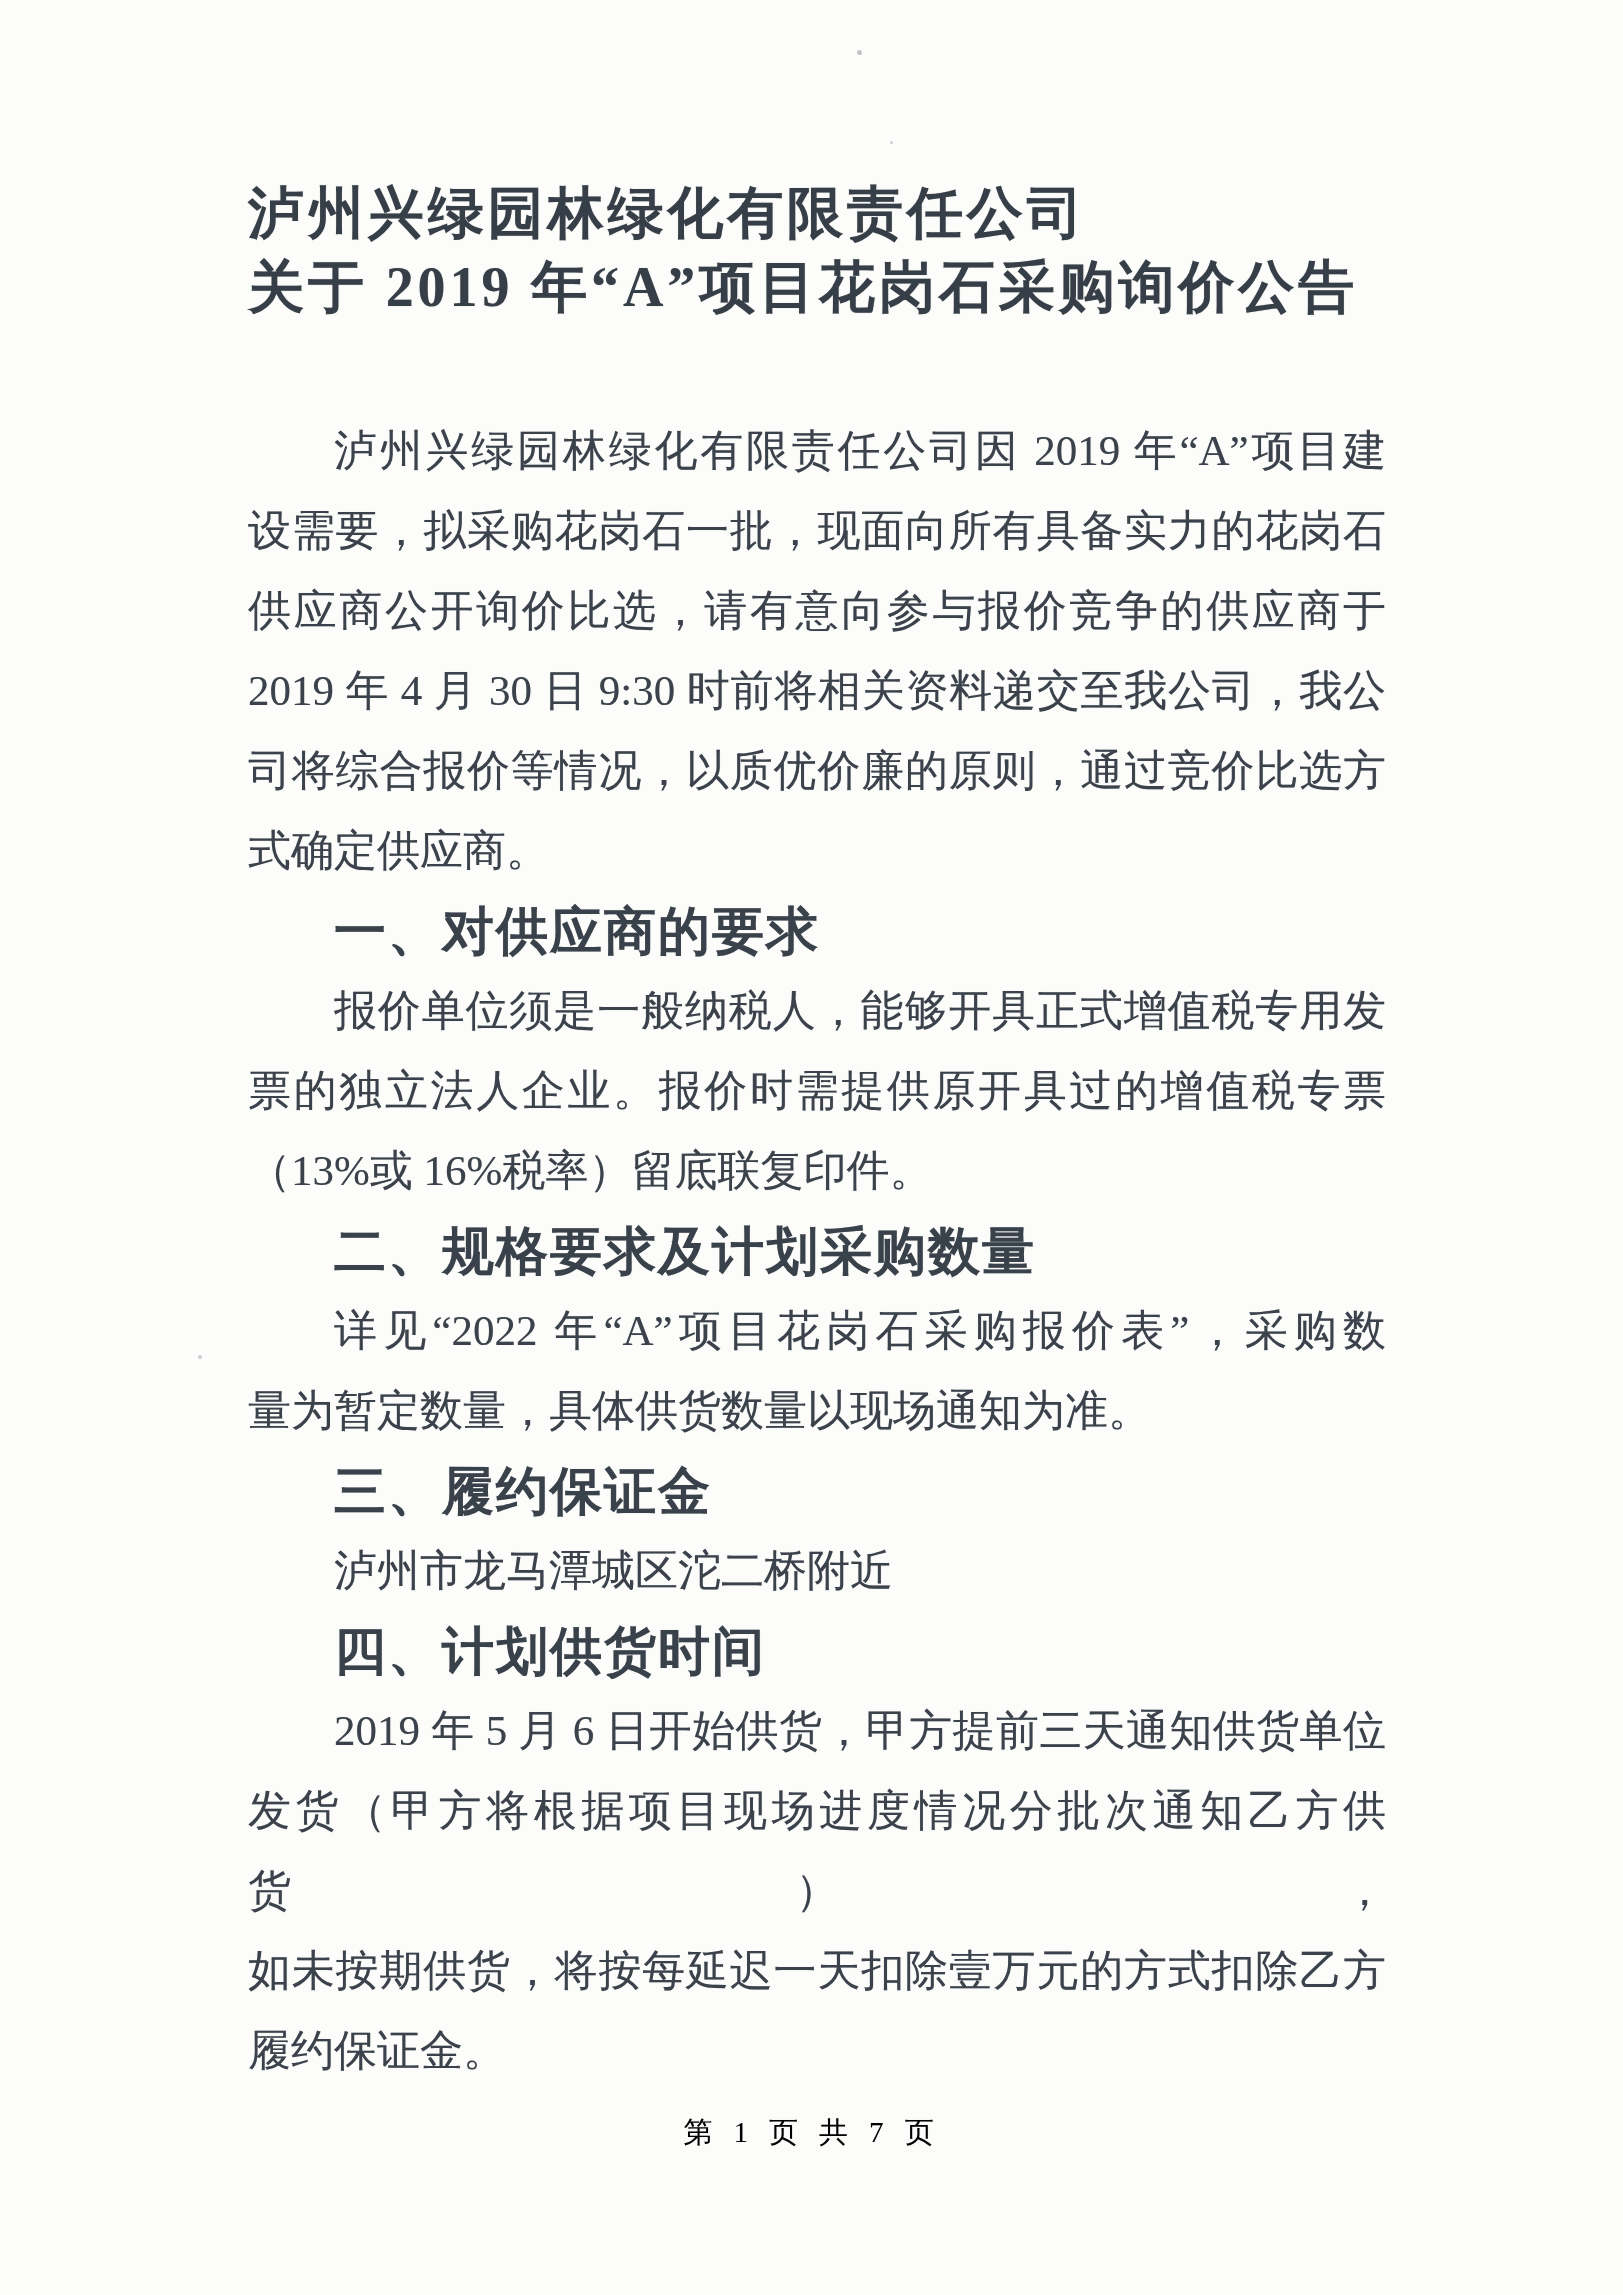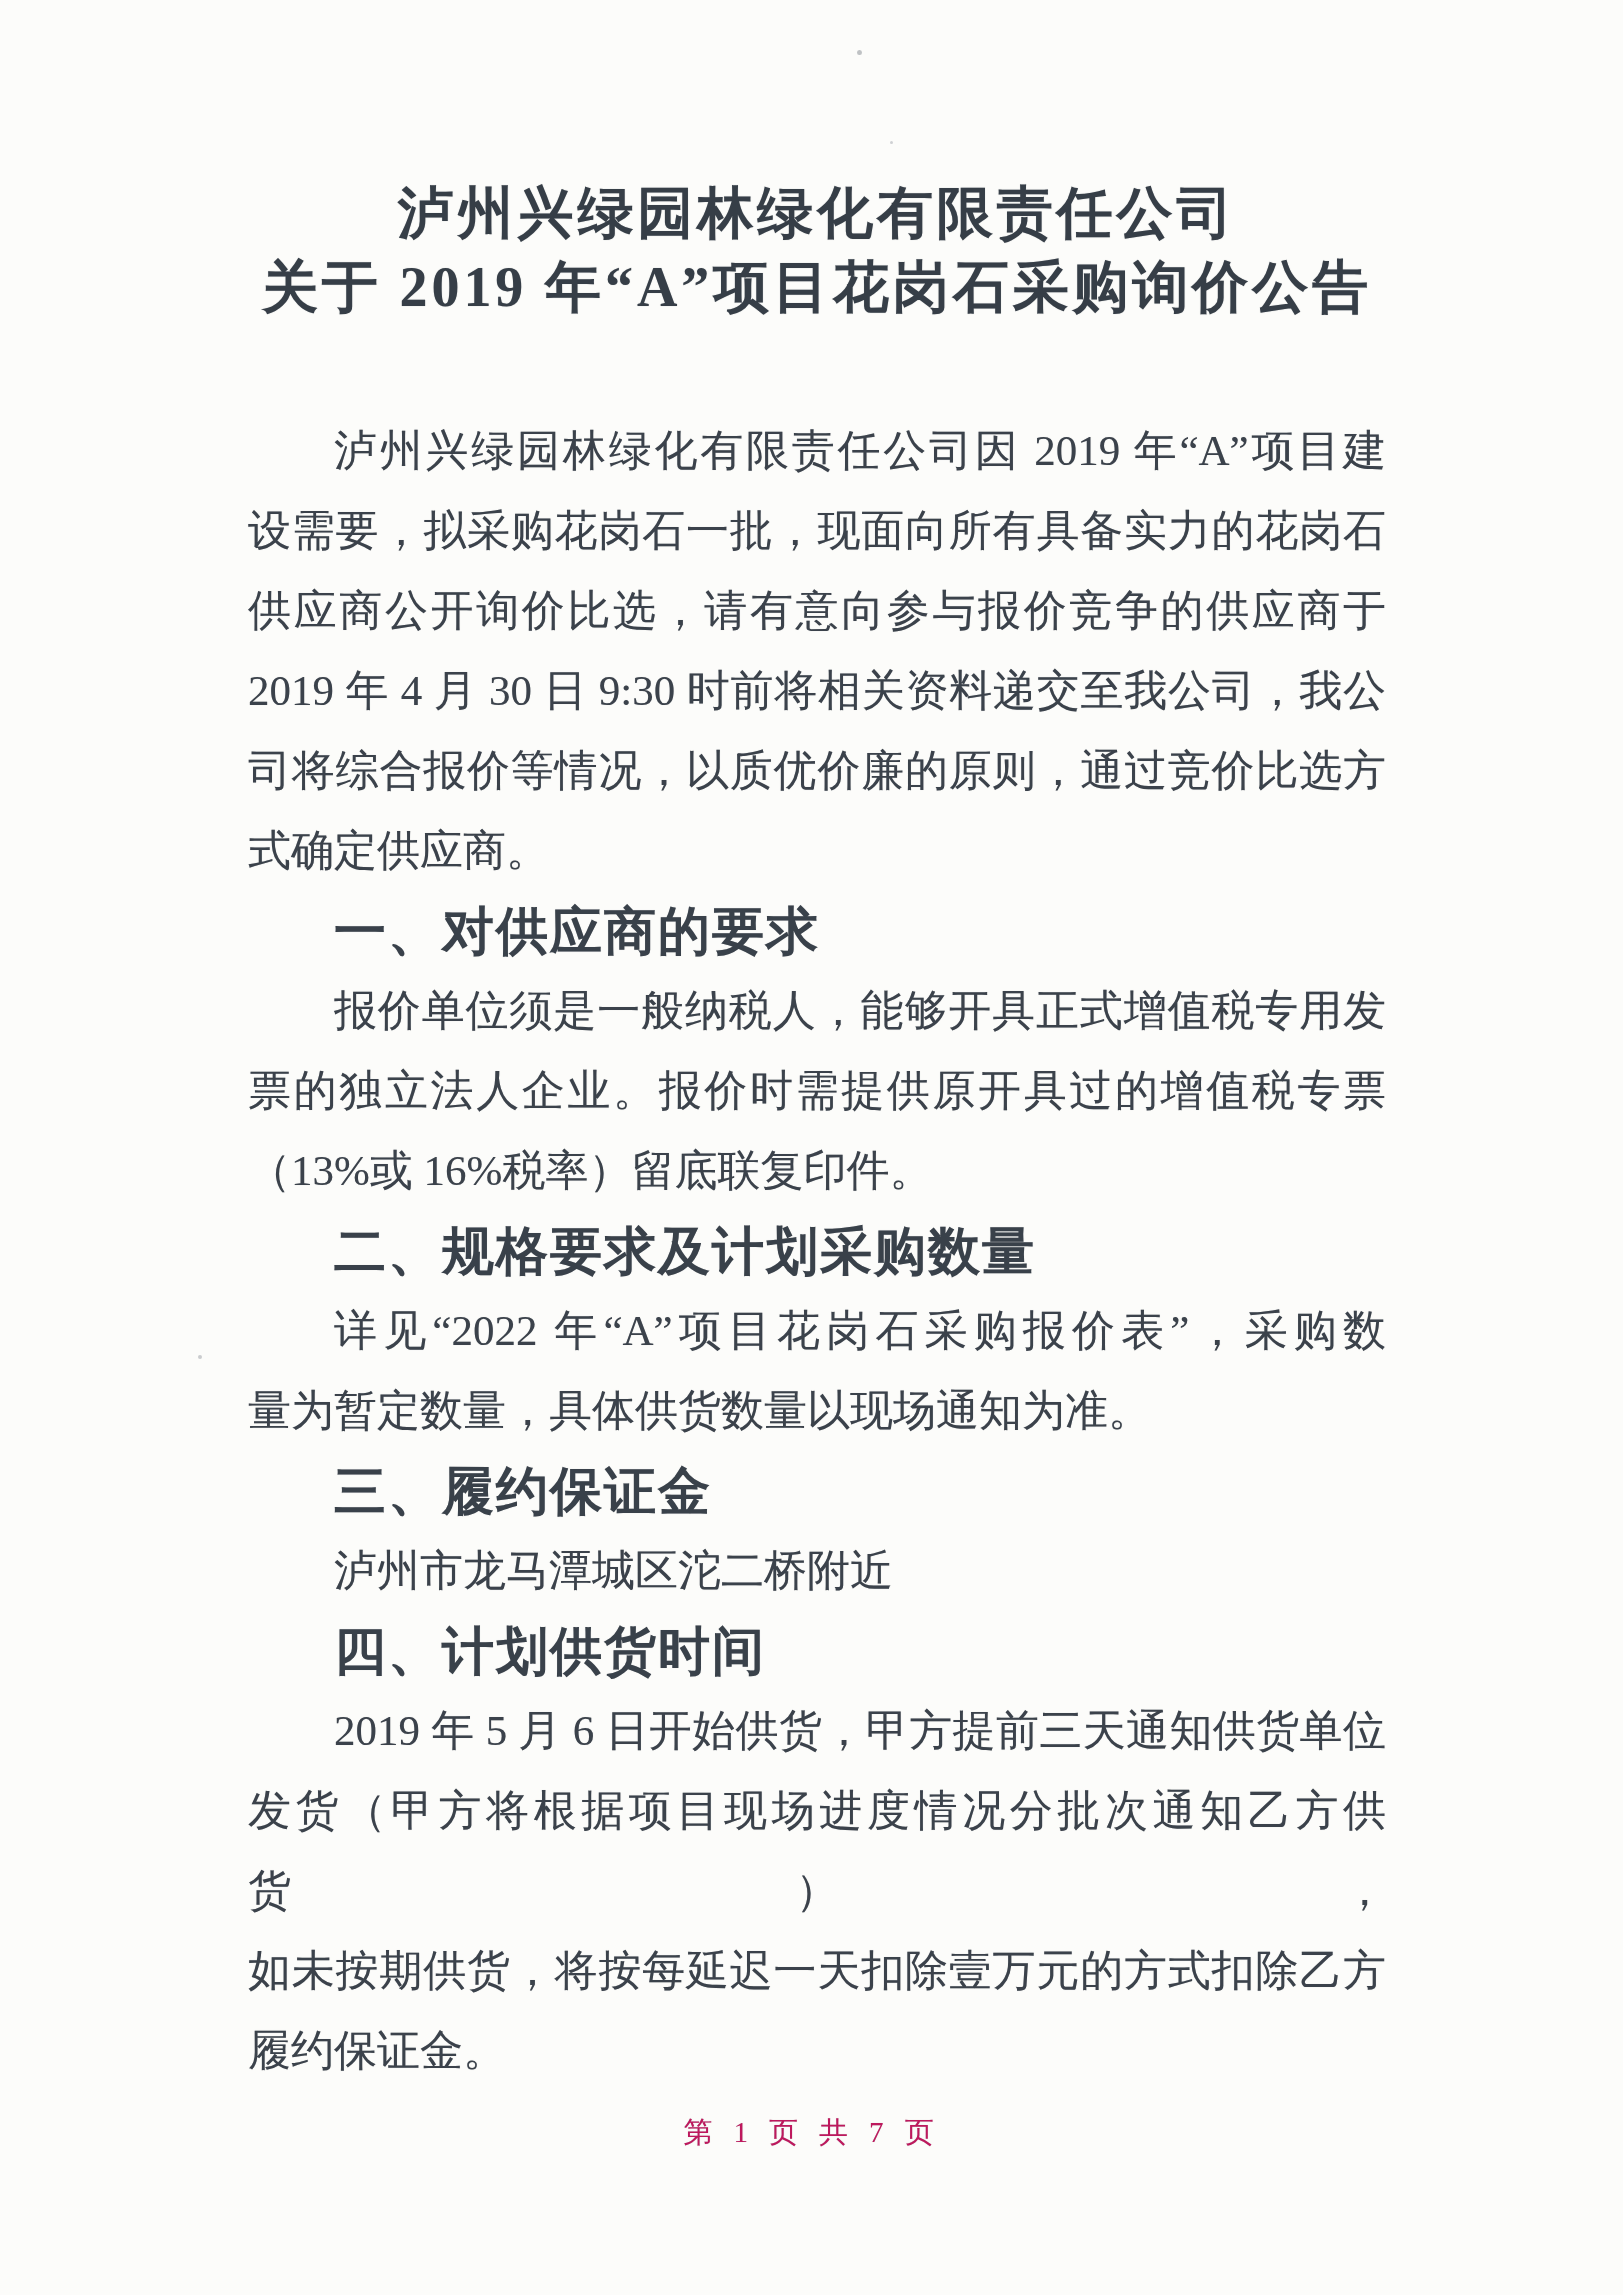--- a/index.html
+++ b/index.html
@@ -21,21 +21,20 @@
     left: 248px;
     top: 176px;
     width: 1138px;
   }
   .title {
     margin: 0;
     font-size: 56px;
     line-height: 74px;
     font-weight: 700;
     letter-spacing: 3.9px;
-    text-align: center;
     color: #363e47;
     text-shadow: 0 0 1px rgba(54, 62, 71, 0.35);
   }
   .tline { display: block; }
   .body-text {
     margin-top: 87px;
     font-size: 43px;
     line-height: 80px;
     text-shadow: 0 0 0.7px rgba(59, 66, 75, 0.35);
   }
@@ -54,21 +53,21 @@
     color: #39414a;
   }
   .footer {
     position: absolute;
     left: 0;
     top: 2113px;
     width: 100%;
     text-align: center;
     font-size: 29px;
     letter-spacing: 6.9px;
-    color: #be185d;
+    color: #000000;
     text-shadow: 0 0 0.7px rgba(71, 78, 86, 0.35);
   }
   .speck {
     position: absolute;
     border-radius: 50%;
     background: #8d9298;
   }
   .speck.s1 { left: 857px; top: 50px; width: 4.9px; height: 5.4px; opacity: 0.55; }
   .speck.s2 { left: 890px; top: 141px; width: 3.4px;  height: 3.4px;  opacity: 0.40; }
   .speck.s3 { left: 198px;  top: 1355px; width: 3.9px; height: 3.9px;  opacity: 0.45; }

